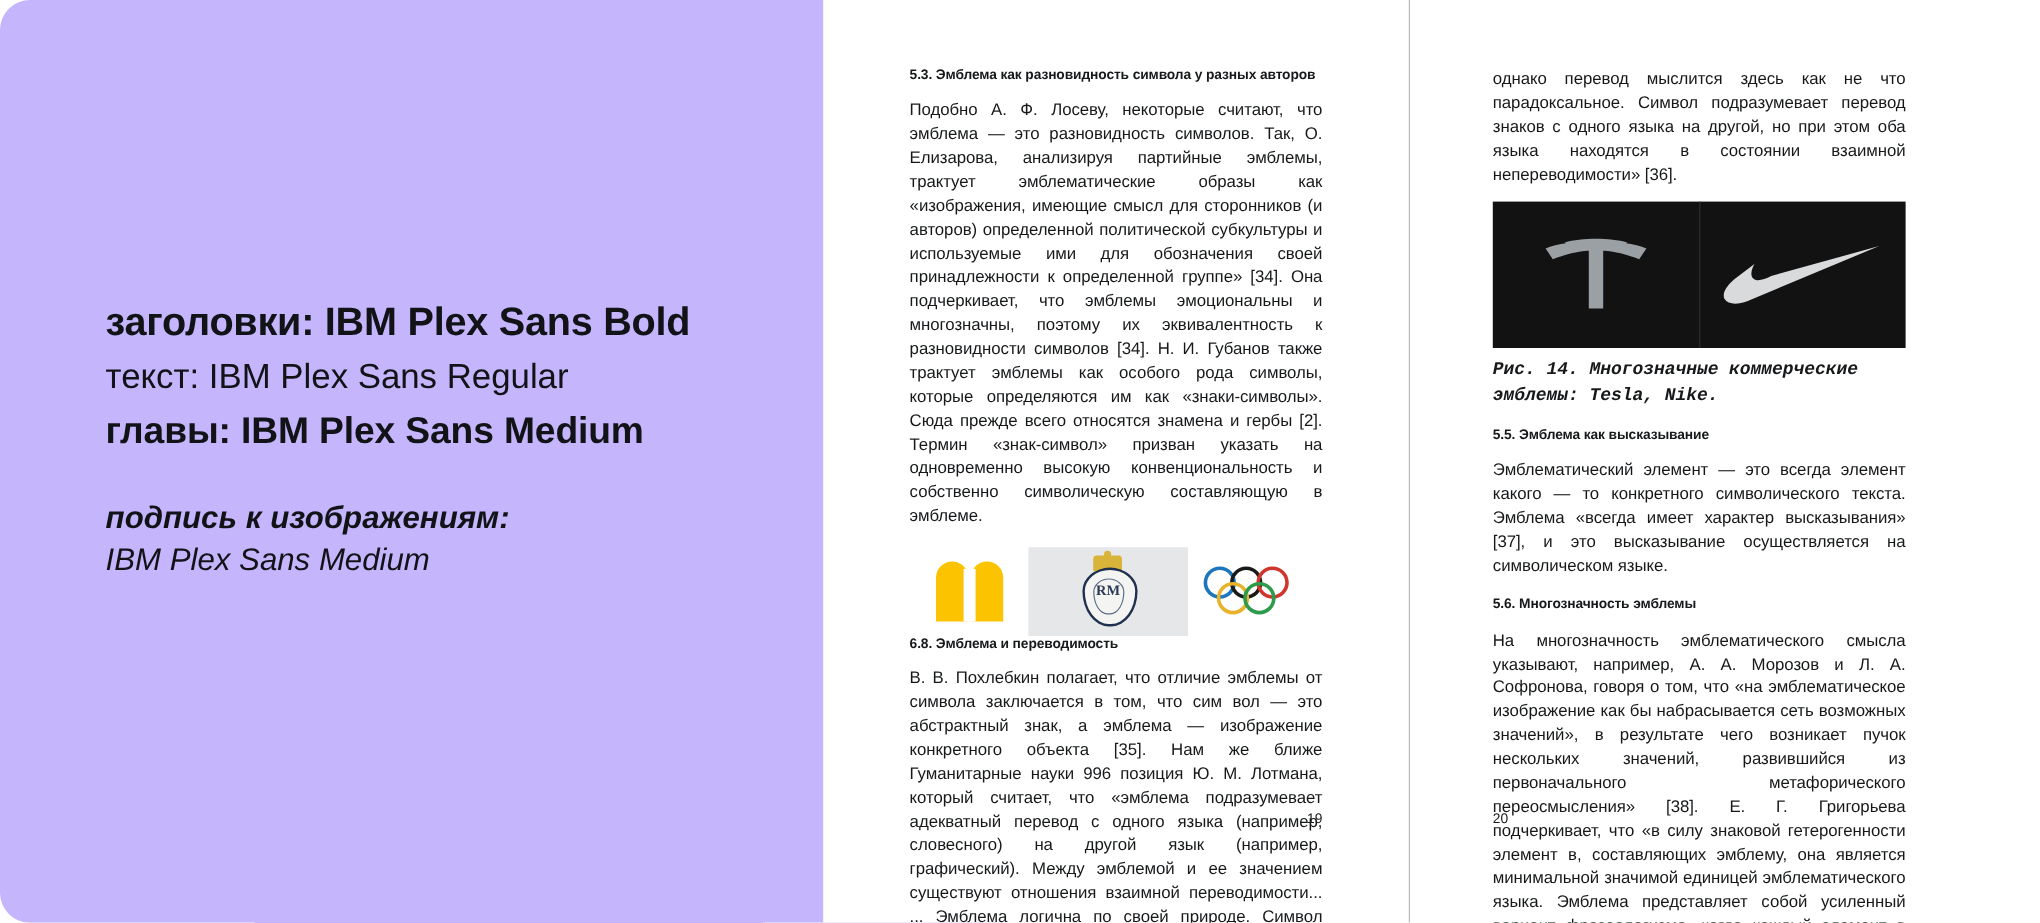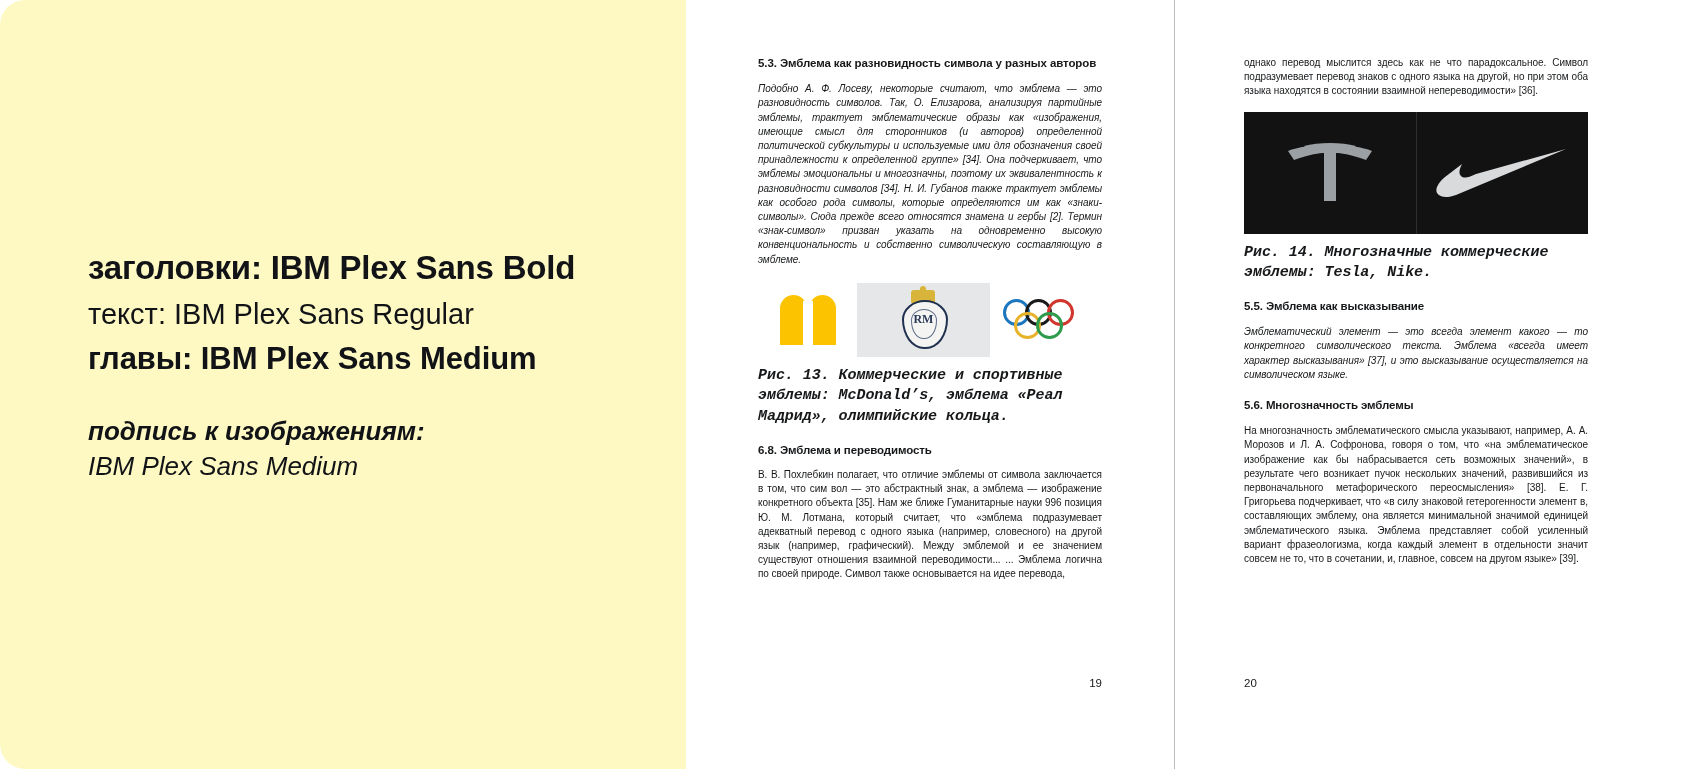--- a/index.html
+++ b/index.html
@@ -19,21 +19,21 @@
     height: 769px;
   }
 
   
   .spec-panel {
     position: absolute;
     left: 0;
     top: 0;
     width: 860px;
     height: 769px;
-    background: #fef9c3;
+    background: #c4b5fd;
     border-radius: 25px;
   }
   .spec-list {
     position: absolute;
     left: 88px;
     top: 248px;
     width: 600px;
   }
   .spec-line {
     color: #111316;
@@ -104,27 +104,27 @@
 
   h3.sec {
     font-size: 11.5px;
     font-weight: bold;
     line-height: 1.33;
     margin: 0 0 11px 0;
     letter-spacing: -0.1px;
   }
   h3.sec.tight { margin-bottom: 10px; }
   p.body {
-    font-size: 10px;
+    font-size: 14px;
     line-height: 1.42;
     margin: 0 0 13px 0;
     text-align: justify;
     letter-spacing: -0.05px;
   }
-  p.body.last { margin-bottom: 16px; font-style: italic; }
+  p.body.last { margin-bottom: 16px; }
   .caption {
     font-size: 15px;
     font-style: italic;
     font-weight: 600;
     line-height: 1.38;
     margin: 9px 0 15px 0;
     letter-spacing: -0.05px;
     font-family: Liberation Mono, monospace;
   }
   .folio {
@@ -318,21 +318,20 @@
           <div class="slot slot-oly">
             <div class="rings">
               <div class="ring r1"></div>
               <div class="ring r2"></div>
               <div class="ring r3"></div>
               <div class="ring r4"></div>
               <div class="ring r5"></div>
             </div>
           </div>
         </div>
-        <div class="caption">Рис. 13. Коммерческие и спортивные эмблемы: McDonald’s, эмблема «Реал Мадрид», олимпийские кольца.</div>
 
         <h3 class="sec tight">6.8. Эмблема и переводимость</h3>
         <p class="body">В. В. Похлебкин полагает, что отличие эмблемы от символа заключается в том, что сим вол — это абстрактный знак, а эмблема — изображение конкретного объекта [35]. Нам же ближе Гуманитарные науки 996 позиция Ю. М. Лотмана, который считает, что «эмблема подразумевает адекватный перевод с одного языка (например, словесного) на другой язык (например, графический). Между эмблемой и ее значением существуют отношения взаимной переводимости... ... Эмблема логична по своей природе. Символ также основывается на идее перевода,</p>
 
       </div>
       <div class="folio">19</div>
     </div>
 
     <div class="book-page page-right">
       <div class="col">

